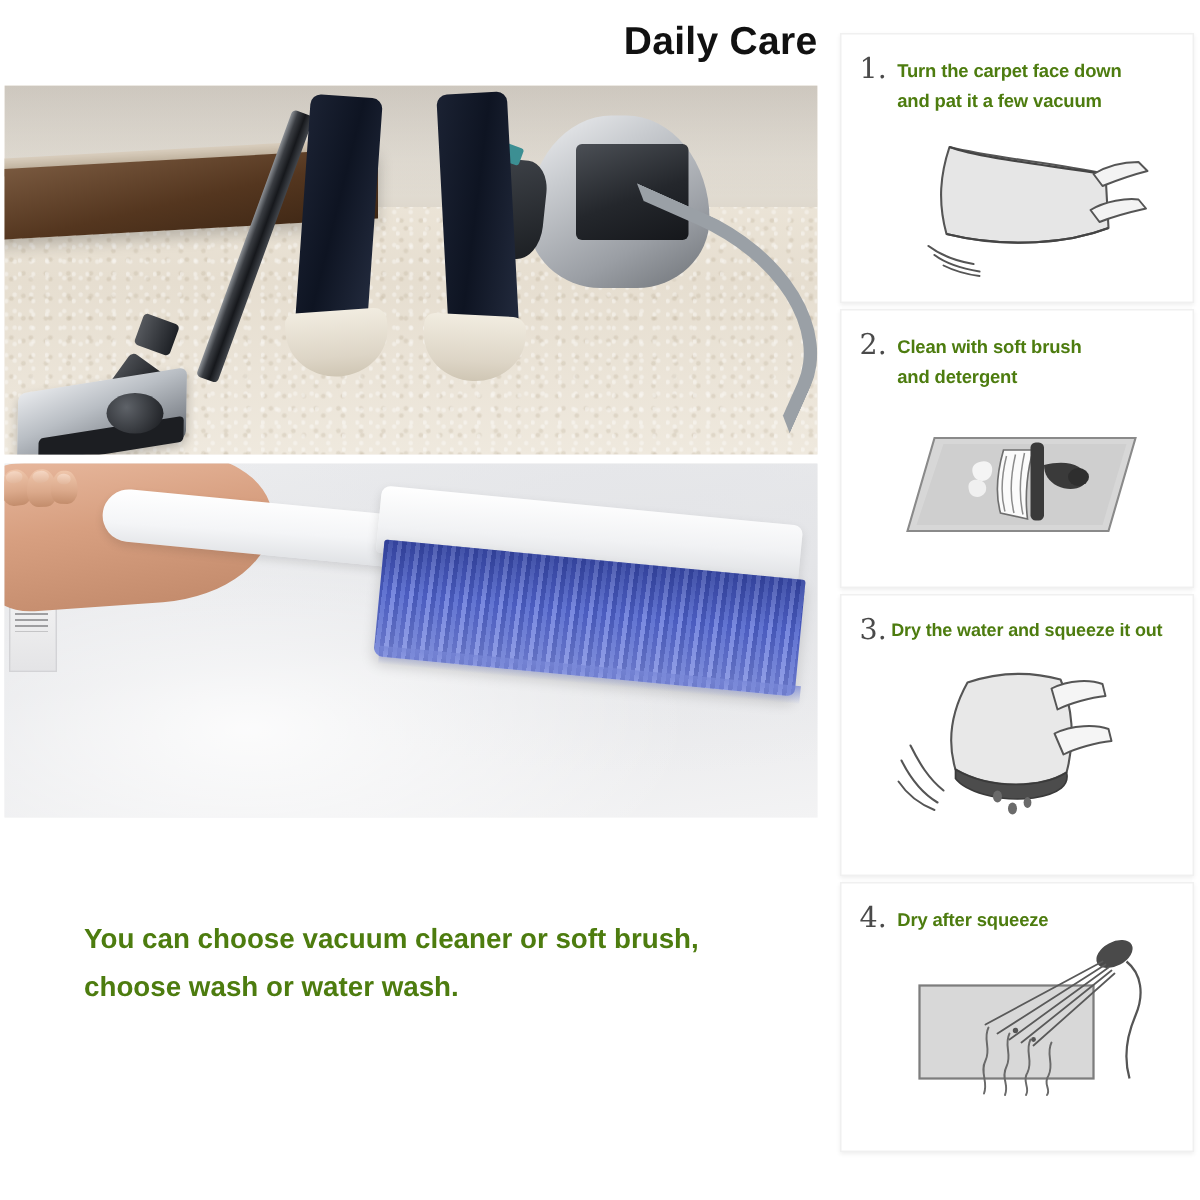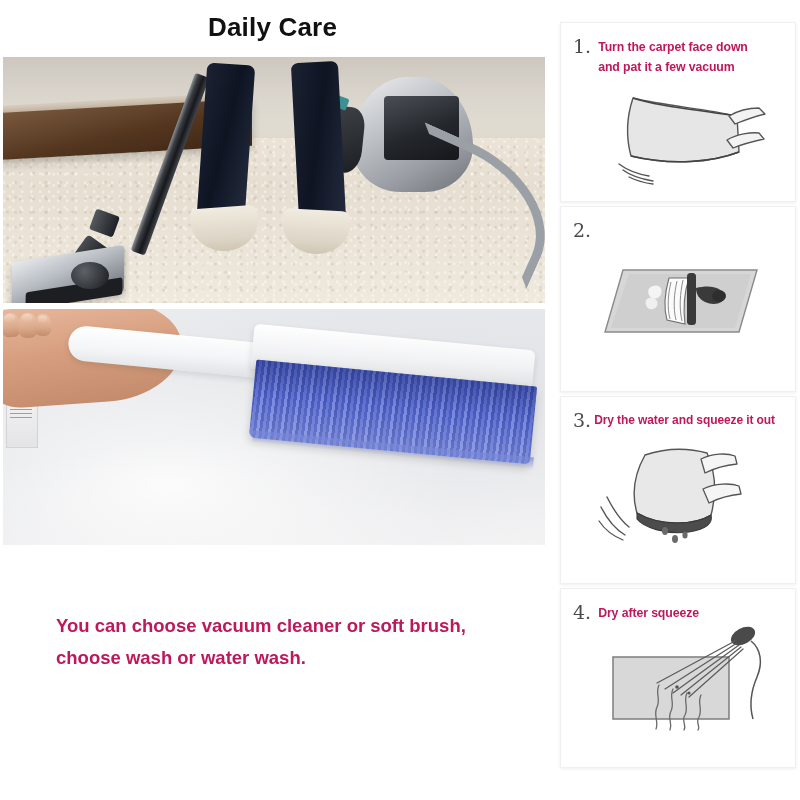--- a/index.html
+++ b/index.html
@@ -14,21 +14,21 @@
     overflow: hidden;
     position: relative;
   }
 
   
   .page-title {
     position: absolute;
     left: 0;
     top: 12px;
     width: 545px;
-    text-align: center;
+    text-align: right;
     font-size: 26px;
     font-weight: bold;
     color: #111111;
     letter-spacing: 0.2px;
   }
 
   
   .left-col {
     position: absolute;
     left: 0;
@@ -308,21 +308,21 @@
   }
 
   
   .caption {
     position: absolute;
     left: 56px;
     top: 610px;
     width: 470px;
     font-size: 18.5px;
     font-weight: bold;
-    color: #be185d;
+    color: #4d7c0f;
     line-height: 1.75;
   }
 
   
   .steps-col {
     position: absolute;
     left: 556px;
     top: 0;
     width: 244px;
     height: 800px;
@@ -351,21 +351,21 @@
     font-family: "DejaVu Serif", serif;
     font-size: 19px;
     color: #4a4a4a;
     line-height: 1;
     margin-right: 7px;
     flex: 0 0 auto;
   }
   .step-text {
     font-size: 12.3px;
     font-weight: bold;
-    color: #be185d;
+    color: #4d7c0f;
     line-height: 1.65;
     letter-spacing: -0.1px;
   }
   .step-3 .step-num { margin-right: 3px; }
   .step-3 .step-text { font-size: 12px; white-space: nowrap; text-align: center; }
 
   .step-art {
     position: relative;
     width: 100%;
     height: 108px;
@@ -460,20 +460,24 @@
         <path d="M58 86 C66 92 76 96 88 98" fill="none" stroke="#555" stroke-width="1.4" stroke-linecap="round"></path>
         <path d="M62 92 C70 98 80 101 92 103" fill="none" stroke="#555" stroke-width="1.4" stroke-linecap="round"></path>
         <path d="M68 99 C76 103 84 105 92 106" fill="none" stroke="#555" stroke-width="1.3" stroke-linecap="round"></path>
       </svg>
     </div>
   </div>
 
   <div class="step-panel step-2">
     <div class="step-head">
       <span class="step-num">2.</span>
+      <span class="step-text">
+        <span>Clean with soft brush</span><br>
+        <span>and detergent</span>
+      </span>
     </div>
     <div class="step-art">
       <svg width="236" height="108" viewBox="0 0 236 108">
         <polygon points="62,30 196,30 178,92 44,92" fill="#d7d7d7" stroke="#8a8a8a" stroke-width="1.4"></polygon>
         <polygon points="68,34 190,34 174,88 50,88" fill="#cfcfcf" stroke="none"></polygon>
         <path d="M108 38 C104 52 102 66 106 80 L124 84 C122 68 124 50 128 38 Z" fill="#fbfbfb" stroke="#6f6f6f" stroke-width="1.1"></path>
         <path d="M110 42 C107 54 106 68 109 79" fill="none" stroke="#8c8c8c" stroke-width="1"></path>
         <path d="M116 41 C113 54 112 68 115 80" fill="none" stroke="#8c8c8c" stroke-width="1"></path>
         <path d="M122 40 C119 54 118 68 121 81" fill="none" stroke="#8c8c8c" stroke-width="1"></path>
         <rect x="126" y="33" width="9" height="52" rx="3.5" fill="#3a3a3a"></rect>

